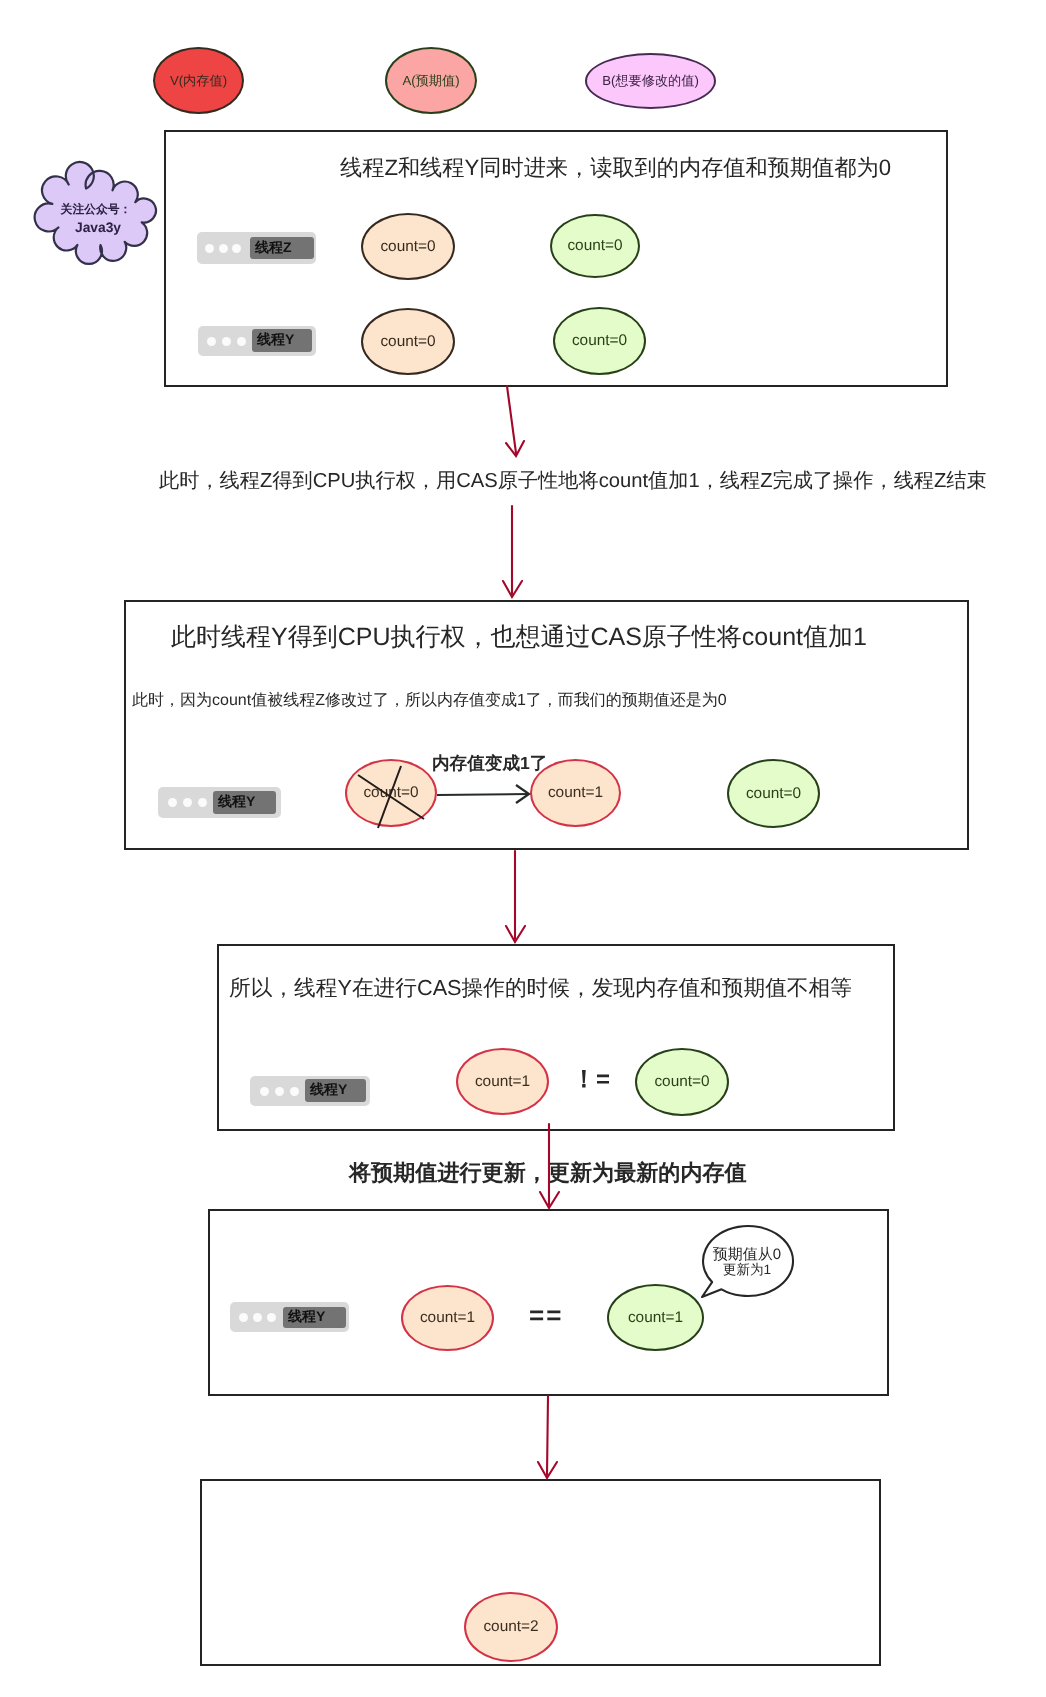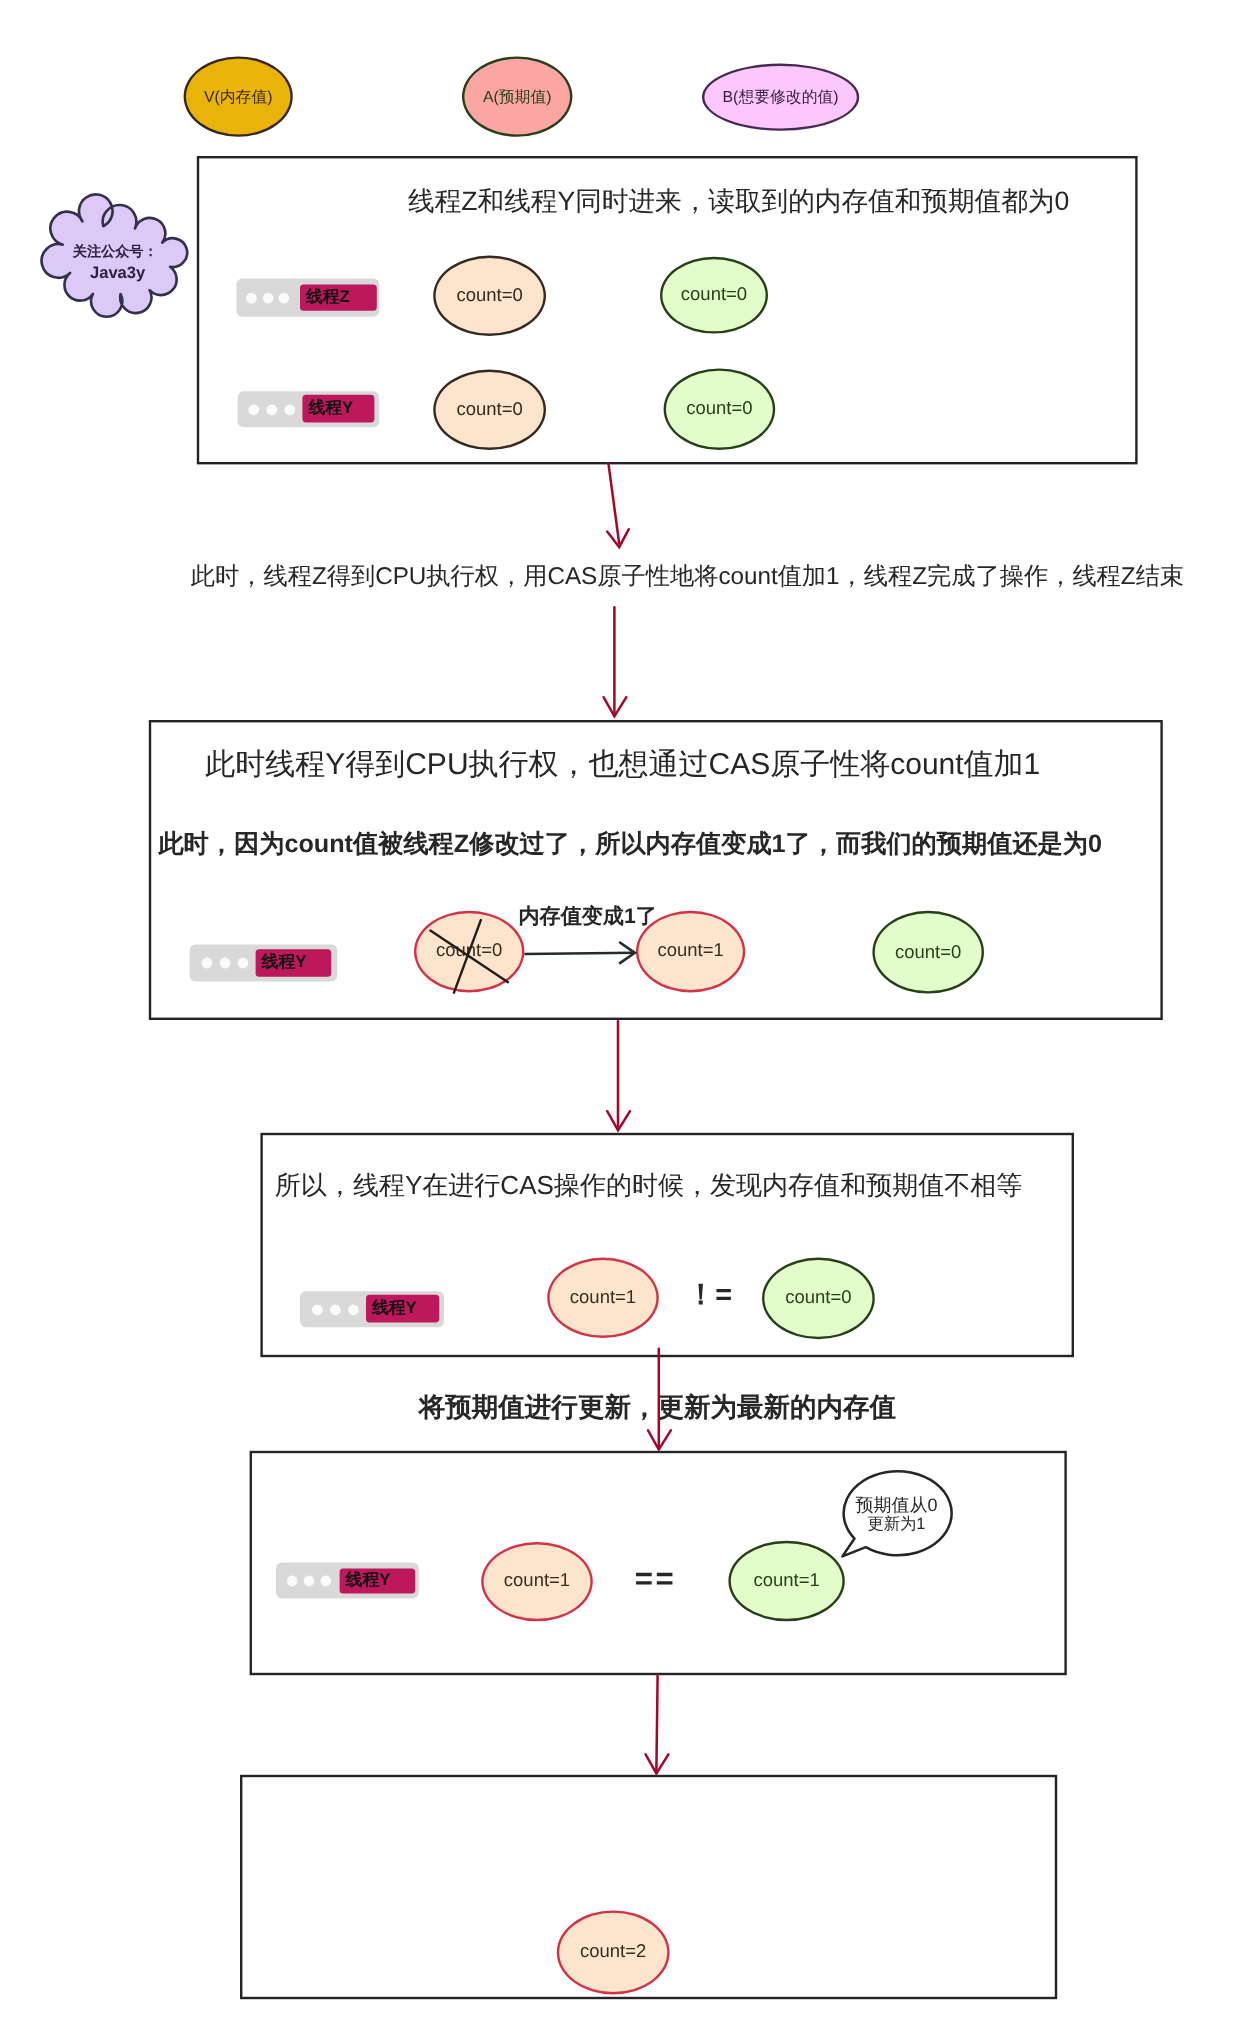--- a/index.html
+++ b/index.html
@@ -7,32 +7,32 @@
        font-family:"Liberation Sans",sans-serif;color:#272727;
        -webkit-font-smoothing:antialiased;text-rendering:geometricPrecision;}
   #stage{position:absolute;left:0;top:0;width:1046px;height:1697px;transform:translateZ(0);}
   .box{position:absolute;border:2.5px solid #242424;background:transparent;box-sizing:border-box;}
   .txt{position:absolute;white-space:nowrap;line-height:1;}
   .ell{position:absolute;box-sizing:border-box;border-radius:50%;color:#362a1e;
        display:flex;align-items:center;justify-content:center;}
   .ell span{white-space:nowrap;color:inherit;}
   .win{position:absolute;box-sizing:border-box;background:#d9d9d9;border-radius:5px;}
   .win .dot{position:absolute;background:#fbfbfb;border-radius:50%;}
-  .win .bar{position:absolute;background:#be185d;border-radius:3px;
+  .win .bar{position:absolute;background:#737373;border-radius:3px;
             display:flex;align-items:center;justify-content:flex-start;padding-left:5px;
             box-sizing:border-box;}
   .win .bar span{font-weight:bold;color:#111;white-space:nowrap;}
   svg.ov{position:absolute;left:0;top:0;width:1046px;height:1697px;overflow:visible;pointer-events:none;}
 </style>
 </head>
 <body>
 
 <div id="stage">
 
-  <div class="ell legend-v" style="left:153px;top:47px;width:91px;height:67px;background:#eab308;border:2.6px solid #36291f;text-align:center;">
+  <div class="ell legend-v" style="left:153px;top:47px;width:91px;height:67px;background:#ef4444;border:2.6px solid #36291f;text-align:center;">
     <span style="font-size:13.2px;">V(内存值)</span>
   </div>
   <div class="ell legend-a" style="left:385px;top:47px;width:92px;height:67px;background:#fca5a5;border:2.6px solid #27401a;color:#294018;">
     <span style="font-size:13.2px;">A(预期值)</span>
   </div>
   <div class="ell legend-b" style="left:585px;top:53px;width:131px;height:56px;background:#fcc8fb;border:2.6px solid #472a52;color:#3b2045;">
     <span style="font-size:13.2px;">B(想要修改的值)</span>
   </div>
 
   <svg class="ov" viewBox="0 0 1046 1697">
@@ -71,21 +71,21 @@
     <span style="font-size:15.4px;">count=0</span>
   </div>
   <div class="ell" style="left:553px;top:307px;width:93px;height:68px;background:#e3fcc9;border:2.6px solid #27401a;color:#294018;">
     <span style="font-size:15.4px;">count=0</span>
   </div>
 
   <div class="txt" style="left:159px;top:471px;font-size:20.2px;">此时，线程Z得到CPU执行权，用CAS原子性地将count值加1，线程Z完成了操作，线程Z结束</div>
 
   <div class="box" style="left:124px;top:600px;width:845px;height:250px;"></div>
   <div class="txt" style="left:171px;top:625px;font-size:25px;">此时线程Y得到CPU执行权，也想通过CAS原子性将count值加1</div>
-  <div class="txt" style="left:132px;top:693px;font-size:21px;font-weight:bold;text-align:center;">此时，因为count值被线程Z修改过了，所以内存值变成1了，而我们的预期值还是为0</div>
+  <div class="txt" style="left:132px;top:693px;font-size:16px;font-weight:normal;text-align:center;">此时，因为count值被线程Z修改过了，所以内存值变成1了，而我们的预期值还是为0</div>
 
   <div class="win" style="left:158px;top:787px;width:123px;height:31px;">
     <div class="dot" style="left:10px;top:11px;width:9px;height:9px;"></div>
     <div class="dot" style="left:25px;top:11px;width:9px;height:9px;"></div>
     <div class="dot" style="left:40px;top:11px;width:9px;height:9px;"></div>
     <div class="bar" style="left:55px;top:4px;width:63px;height:23px;">
       <span style="font-size:14px;">线程Y</span>
     </div>
   </div>
 

